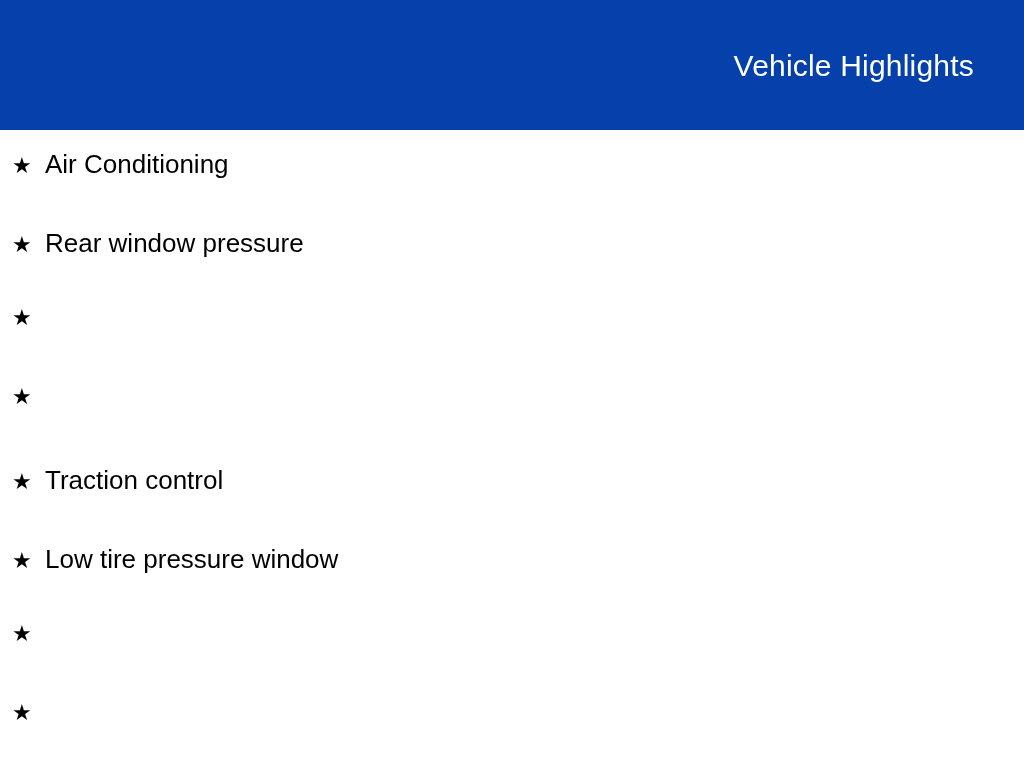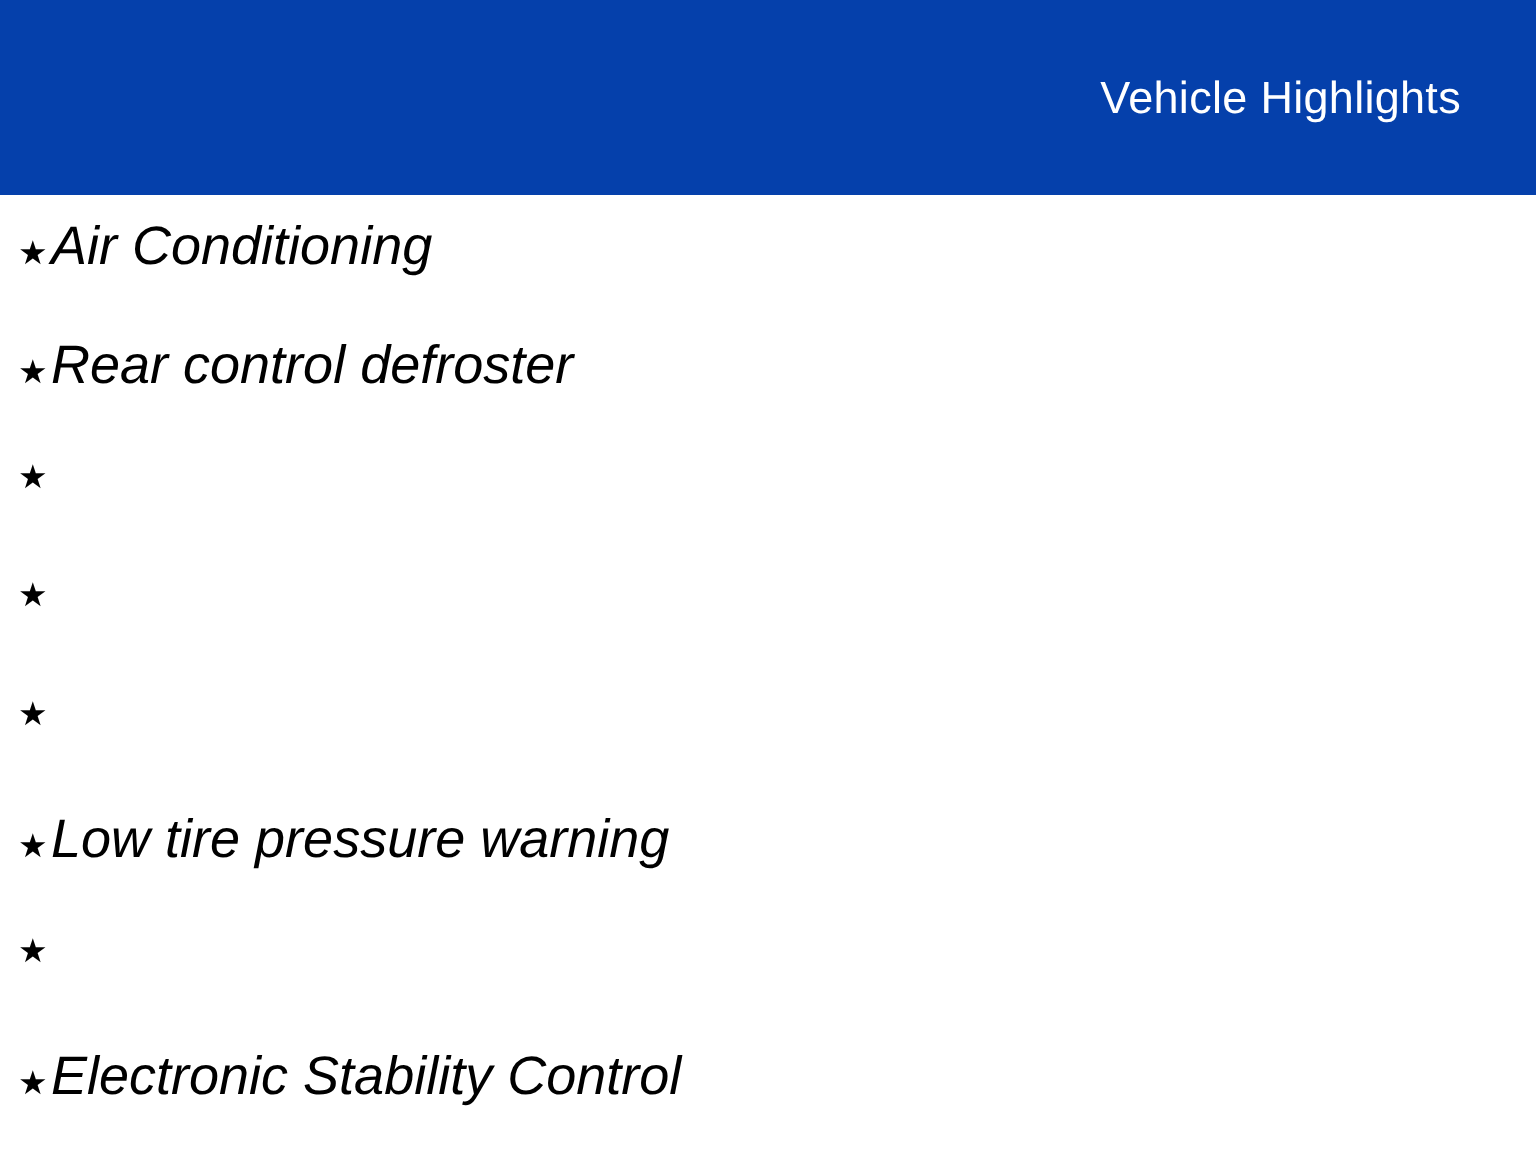--- a/index.html
+++ b/index.html
@@ -60,60 +60,60 @@
     display: inline-block;
     width: 22px;
     color: #000000;
     font-size: 22px;
     line-height: 24px;
     flex: 0 0 auto;
     text-align: left;
   }
   .feature-label {
     display: inline-block;
+    margin-left: 11px;
     color: #000000;
-    font-size: 36px;
+    font-size: 26px;
     line-height: 32px;
     white-space: nowrap;
-    font-style: italic;
   }
 </style>
 </head>
 <body>
 
 <div class="slide">
 
   <div class="header-band">
     <div class="header-title">Vehicle Highlights</div>
   </div>
 
   <ul class="feature-list">
     <li class="feature-item">
       <span class="bullet-star">★</span>
       <span class="feature-label">Air Conditioning</span>
     </li>
     <li class="feature-item">
       <span class="bullet-star">★</span>
-      <span class="feature-label">Rear control defroster</span>
+      <span class="feature-label">Rear window pressure</span>
     </li>
     <li class="feature-item">
       <span class="bullet-star">★</span>
     </li>
     <li class="feature-item">
       <span class="bullet-star">★</span>
     </li>
     <li class="feature-item">
       <span class="bullet-star">★</span>
+      <span class="feature-label">Traction control</span>
     </li>
     <li class="feature-item">
       <span class="bullet-star">★</span>
-      <span class="feature-label">Low tire pressure warning</span>
+      <span class="feature-label">Low tire pressure window</span>
     </li>
     <li class="feature-item">
       <span class="bullet-star">★</span>
     </li>
     <li class="feature-item">
       <span class="bullet-star">★</span>
-      <span class="feature-label">Electronic Stability Control</span>
     </li>
   </ul>
 
 </div>
 
 </body></html>

